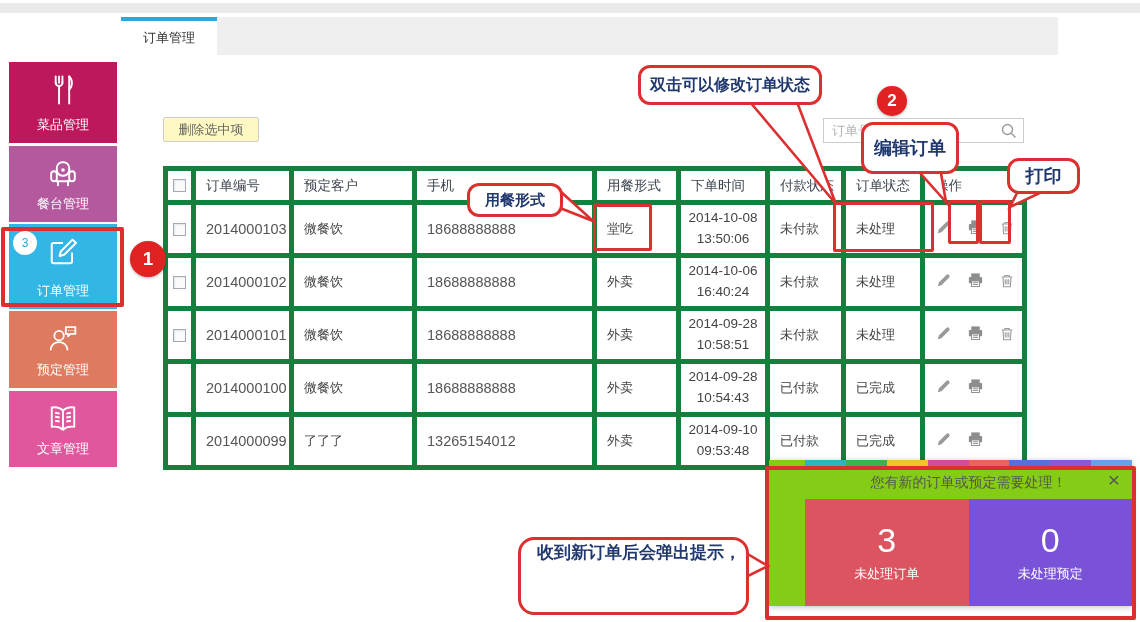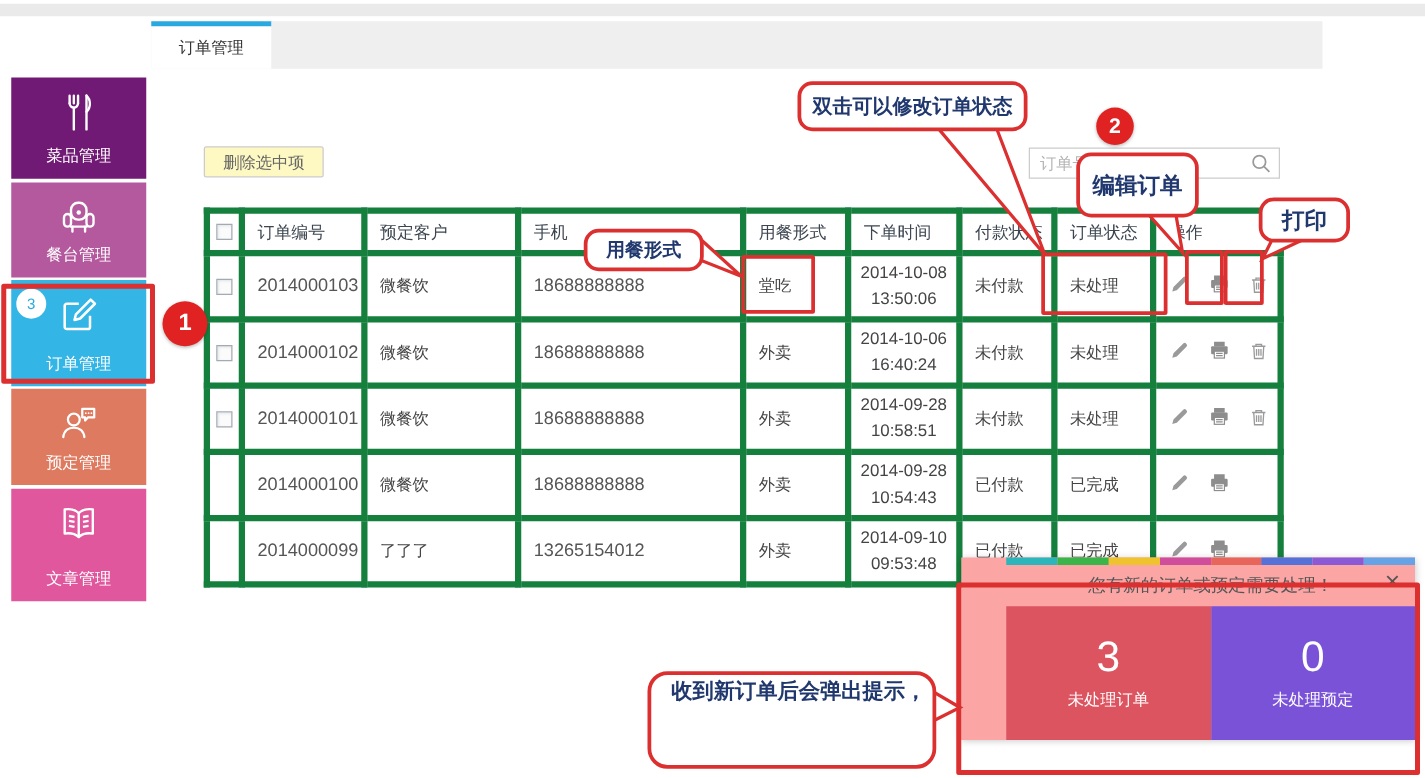--- a/index.html
+++ b/index.html
@@ -36,21 +36,21 @@
   .ordertable th{height:34px;color:#3c4550;font-size:13.5px;}
   .ordertable td{height:53px;}
   td.num{font-size:14.5px;color:#555;}
   td.ctr{text-align:center;padding:0;line-height:1.55;font-size:13.5px;}
   .st-red{color:#e4737e;}
   .st-purple{color:#7e57d8;}
   .cb{width:13px;height:13px;border:1px solid #a3aab2;background:#fbfbfb;box-shadow:inset 1px 1px 2px #e2e6ea;margin:0 auto;}
   .ops{display:flex;align-items:center;gap:15px;}
 
   
-  .popup{left:769px;top:446px;width:363px;height:146px;background:#fca5a5;box-shadow:0 1px 6px rgba(0,0,0,.25);padding-left:36px;}
+  .popup{left:769px;top:460px;width:363px;height:146px;background:#84cc16;box-shadow:0 1px 6px rgba(0,0,0,.25);padding-left:36px;}
   .popup-stripe{display:flex;height:6px;width:100%;}
   .popup-stripe span{flex:1;}
   .popup-head{position:relative;height:33px;display:flex;align-items:center;justify-content:center;
     font-size:14px;color:#555;}
   .popup-close{position:absolute;right:12px;top:2px;font-size:21px;color:#555;cursor:pointer;}
   .popup-body{display:flex;height:107px;}
   .popup-cell{flex:1;display:flex;flex-direction:column;align-items:center;justify-content:center;color:#fff;}
   .popup-cell .big{font-size:34px;line-height:1.1;}
   .popup-cell .sm{font-size:13px;margin-top:5px;}
   .cell-orders{background:#dc5460;}
@@ -67,21 +67,21 @@
 </style>
 </head>
 <body>
 
 <div class="abs topbar"></div>
 <div class="abs tabstrip"></div>
 <div class="abs tab-active">
   <span>订单管理</span>
 </div>
 
-<div class="abs side-item" style="top:62px;height:81px;background:#701a75;">
+<div class="abs side-item" style="top:62px;height:81px;background:#be185d;">
   <span class="side-icon">
     <svg width="36" height="36" viewBox="0 0 32 32">
         <g fill="none" stroke="#fff" stroke-width="1.7" stroke-linecap="round">
       <path d="M9.5 4v5.5M12.5 4v5.5M15.5 4v5.5"></path>
           <path d="M9.5 9.5a3 3 0 0 0 6 0"></path>
           <path d="M12.5 12.5V28"></path>
       <path d="M21.5 4v24"></path>
           <path d="M21.5 4c3.2 3 3.2 8.5 0 11.5"></path>
         </g>
       </svg>
@@ -127,21 +127,21 @@
       <path d="M18.5 5.5h8.5v6h-4.5l-2 2.2v-2.2h-2z"></path>
       <circle cx="21" cy="8.5" r=".6" fill="#fff" stroke="none"></circle>
           <circle cx="23" cy="8.5" r=".6" fill="#fff" stroke="none"></circle>
           <circle cx="25" cy="8.5" r=".6" fill="#fff" stroke="none"></circle>
         </g>
       </svg>
   </span>
   <div class="side-label">预定管理</div>
 </div>
 
-<div class="abs side-item" style="top:391px;height:90px;background:#e0579d;">
+<div class="abs side-item" style="top:391px;height:76px;background:#e0579d;">
   <span class="side-icon">
     <svg width="36" height="36" viewBox="0 0 32 32">
         <g fill="none" stroke="#fff" stroke-width="1.7" stroke-linejoin="round">
       <path d="M16 8.5C13.5 6 10 5.2 6 5.8V23c4-.6 7.5.2 10 2.5 2.5-2.3 6-3.1 10-2.5V5.8c-4-.6-7.5.2-10 2.7z"></path>
       <path d="M16 8.5v17"></path>
       <path d="M9 10.5l4 .7M9 14l4 .7M9 17.5l4 .7M23 10.5l-4 .7M23 14l-4 .7M23 17.5l-4 .7"></path>
         </g>
       </svg>
   </span>
   <div class="side-label">文章管理</div>

